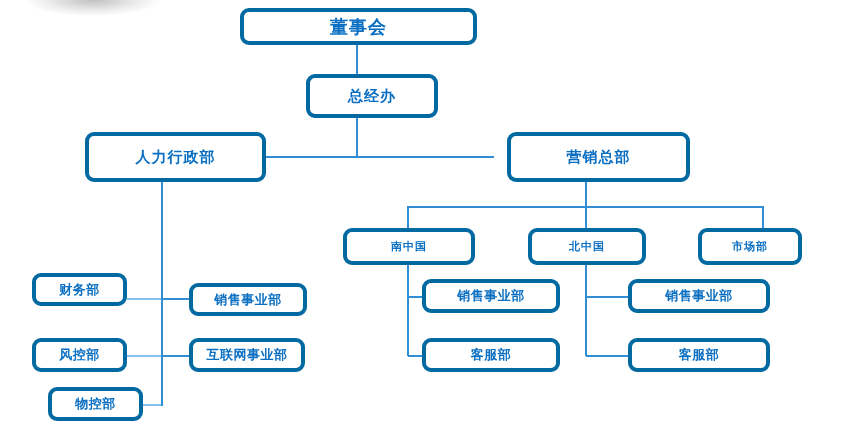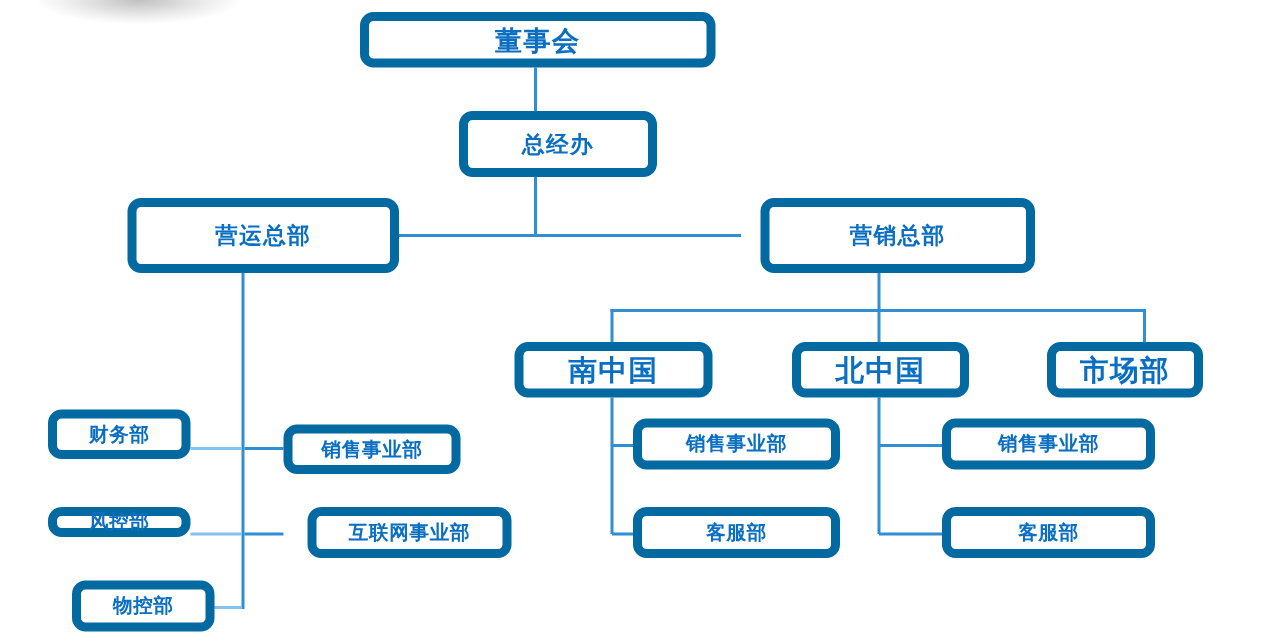--- a/index.html
+++ b/index.html
@@ -8,72 +8,72 @@
     width: 841px;
     height: 429px;
     background: #ffffff;
     overflow: hidden;
     font-family: "Liberation Sans", "DejaVu Sans", sans-serif;
   }
   .node {
     position: absolute;
     box-sizing: border-box;
     background: #ffffff;
-    border: 6px solid #0369a1;
+    border: 4px solid #0369a1;
     border-radius: 9px;
     display: flex;
     align-items: center;
     justify-content: center;
     color: #0a6fc2;
     font-weight: bold;
     letter-spacing: 1px;
     white-space: nowrap;
     z-index: 2;
     text-align: right;
   }
   .line {
     position: absolute;
     background: #2f8ed4;
     z-index: 1;
   }
   .line.light { background: #85c3ec; }
   .f18 { font-size: 18px; }
   .f15 { font-size: 15px; margin-left: 13px; }
-  .f14 { font-size: 19px; }
+  .f14 { font-size: 11px; }
   .f13 { font-size: 13px; letter-spacing: 0.5px; }
   #top-shadow {
     position: absolute;
     left: 25px; top: -16px;
     width: 135px; height: 32px;
     background: radial-gradient(ellipse at center, rgba(90,90,90,0.38) 0%, rgba(120,120,120,0.12) 50%, rgba(120,120,120,0) 72%);
     z-index: 0;
   }
 </style>
 </head>
 <body>
 
 <div id="canvas">
 
   <div id="top-shadow"></div>
 
   <div class="node f18" style="left:240px; top:8px;  width:237px; height:37px;">董事会</div>
 
   <div class="node f15" style="left:293px; top:74px; width:132px; height:44px;">总经办</div>
 
-  <div class="node f15" style="left:72px;  top:132px; width:181px; height:50px;">营运总部</div>
+  <div class="node f15" style="left:72px;  top:132px; width:181px; height:50px;">人力行政部</div>
   <div class="node f15" style="left:494px; top:132px; width:183px; height:50px;font-family:Liberation Mono, monospace;">营销总部</div>
 
   <div class="node f14" style="left:343px; top:228px; width:132px; height:37px;">南中国</div>
   <div class="node f14" style="left:528px; top:228px; width:118px; height:37px;">北中国</div>
   <div class="node f14" style="left:698px; top:228px; width:104px; height:37px;">市场部</div>
 
   <div class="node f13" style="left:32px;  top:273px; width:95px;  height:33px;">财务部</div>
   <div class="node f13" style="left:189px; top:283px; width:118px; height:33px;">销售事业部</div>
-  <div class="node f13" style="left:32px;  top:338px; width:95px;  height:20px;">风控部</div>
-  <div class="node f13" style="left:205px; top:338px; width:136px; height:34px;">互联网事业部</div>
+  <div class="node f13" style="left:32px;  top:338px; width:95px;  height:34px;">风控部</div>
+  <div class="node f13" style="left:189px; top:338px; width:116px; height:34px;">互联网事业部</div>
   <div class="node f13" style="left:48px;  top:387px; width:95px;  height:34px;">物控部</div>
 
   <div class="node f13" style="left:422px; top:279px; width:138px; height:34px;">销售事业部</div>
   <div class="node f13" style="left:422px; top:338px; width:138px; height:34px;">客服部</div>
 
   <div class="node f13" style="left:628px; top:279px; width:142px; height:34px;">销售事业部</div>
   <div class="node f13" style="left:628px; top:338px; width:142px; height:34px;">客服部</div>
 
   <div class="line" style="left:356px; top:45px;  width:2px;   height:29px;"></div>
 

